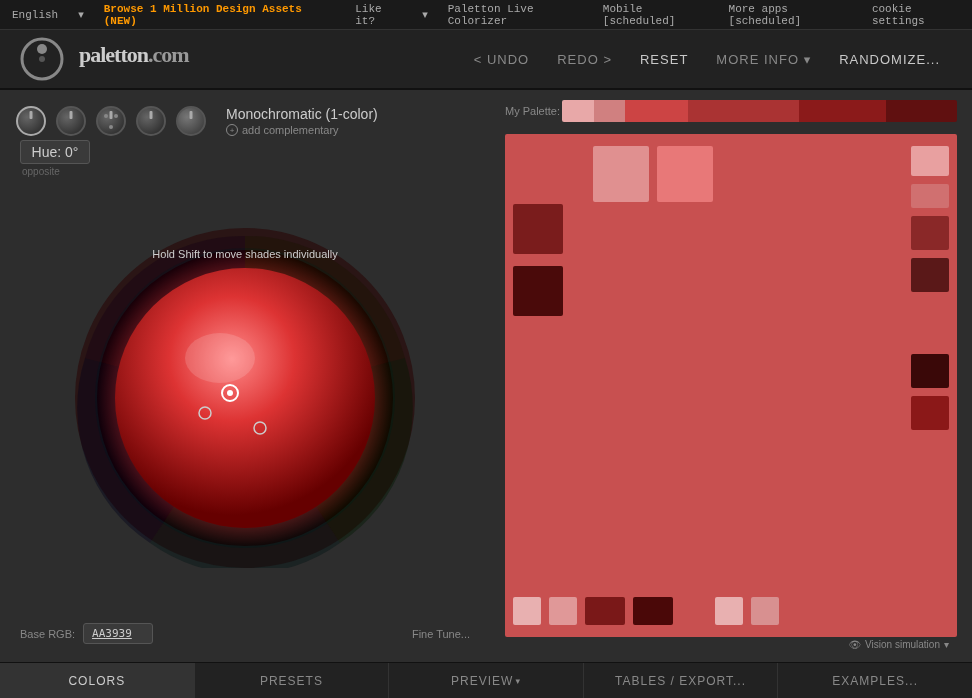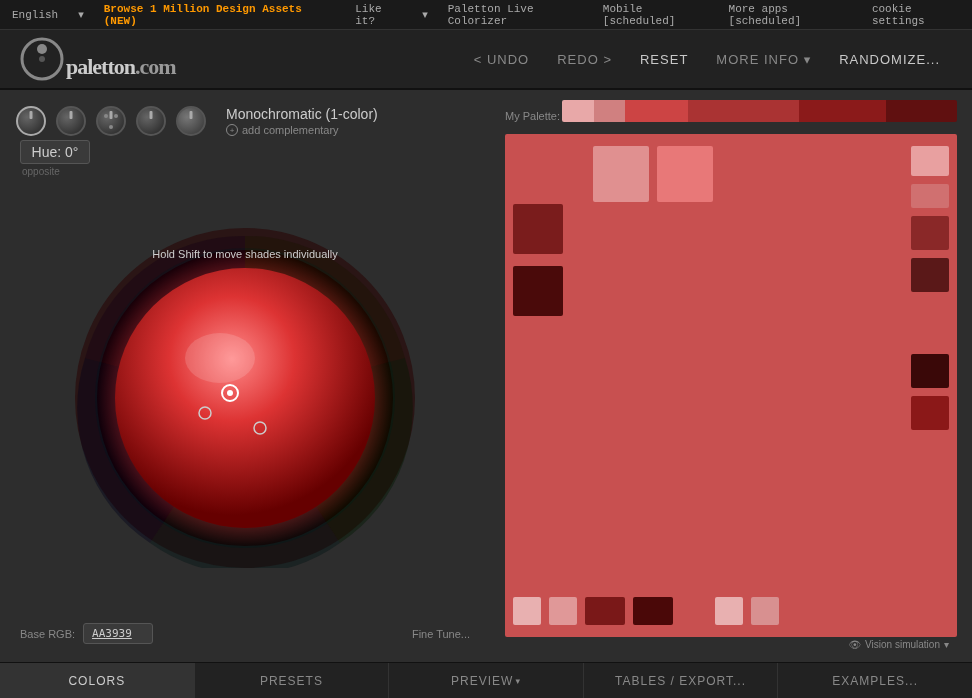--- a/index.html
+++ b/index.html
@@ -25,22 +25,22 @@
     .header {
       background: #222;
       height: 60px;
       display: flex;
       align-items: center;
       padding: 0 20px;
       border-bottom: 2px solid #111;
     }
     .logo {
       display: flex;
-      align-items: flex-end;
-      gap: 2px;
+      align-items: flex-start;
+      gap: 15px;
       flex: 1;
     }
     .logo-icon {
       width: 44px;
       height: 44px;
     }
     .logo-text {
       font-size: 28px;
       font-weight: bold;
       color: #ccc;
@@ -190,21 +190,21 @@
       flex: 1;
       background: #2d2d2d;
       padding: 10px 15px;
       display: flex;
       flex-direction: column;
     }
 
     
     .my-palette-row {
       display: flex;
-      align-items: flex-end;
+      align-items: center;
       gap: 2px;
       margin-bottom: 12px;
     }
     .my-palette-label {
       font-size: 11px;
       color: #888;
       white-space: nowrap;
     }
     .palette-bar {
       display: flex;

